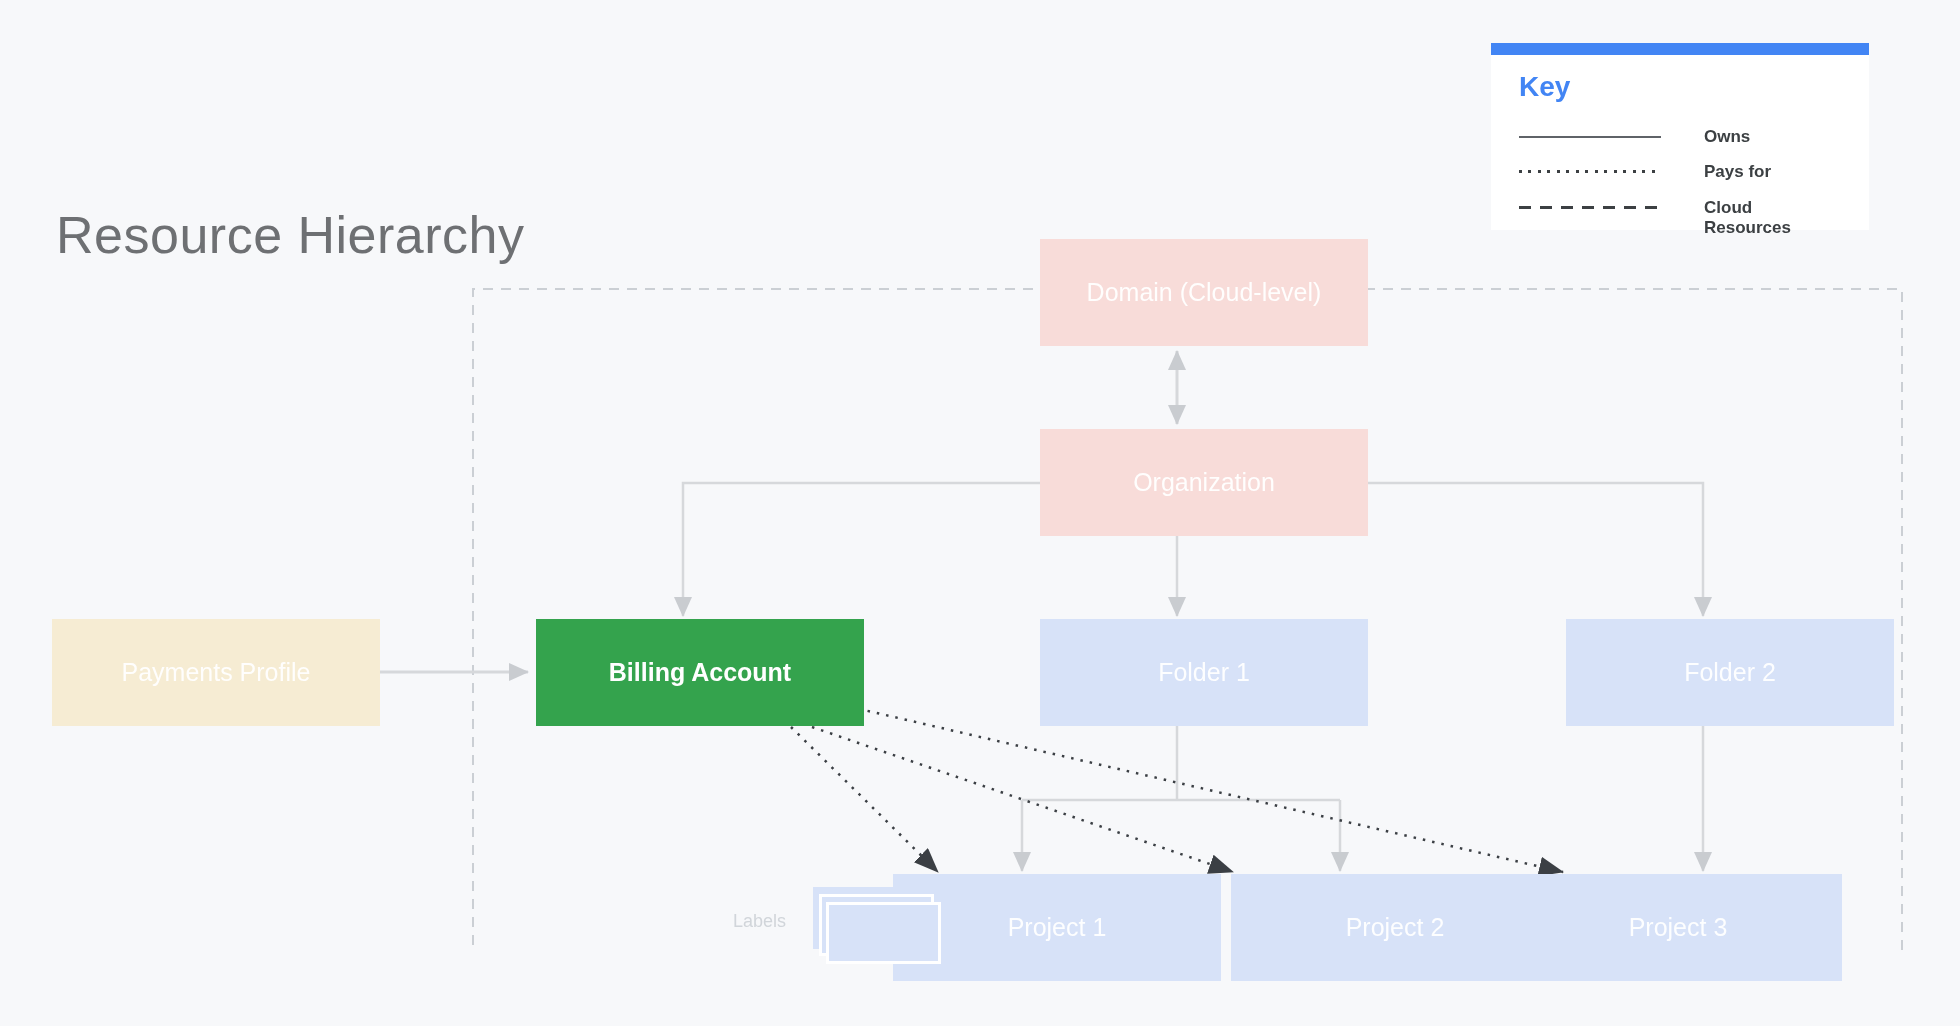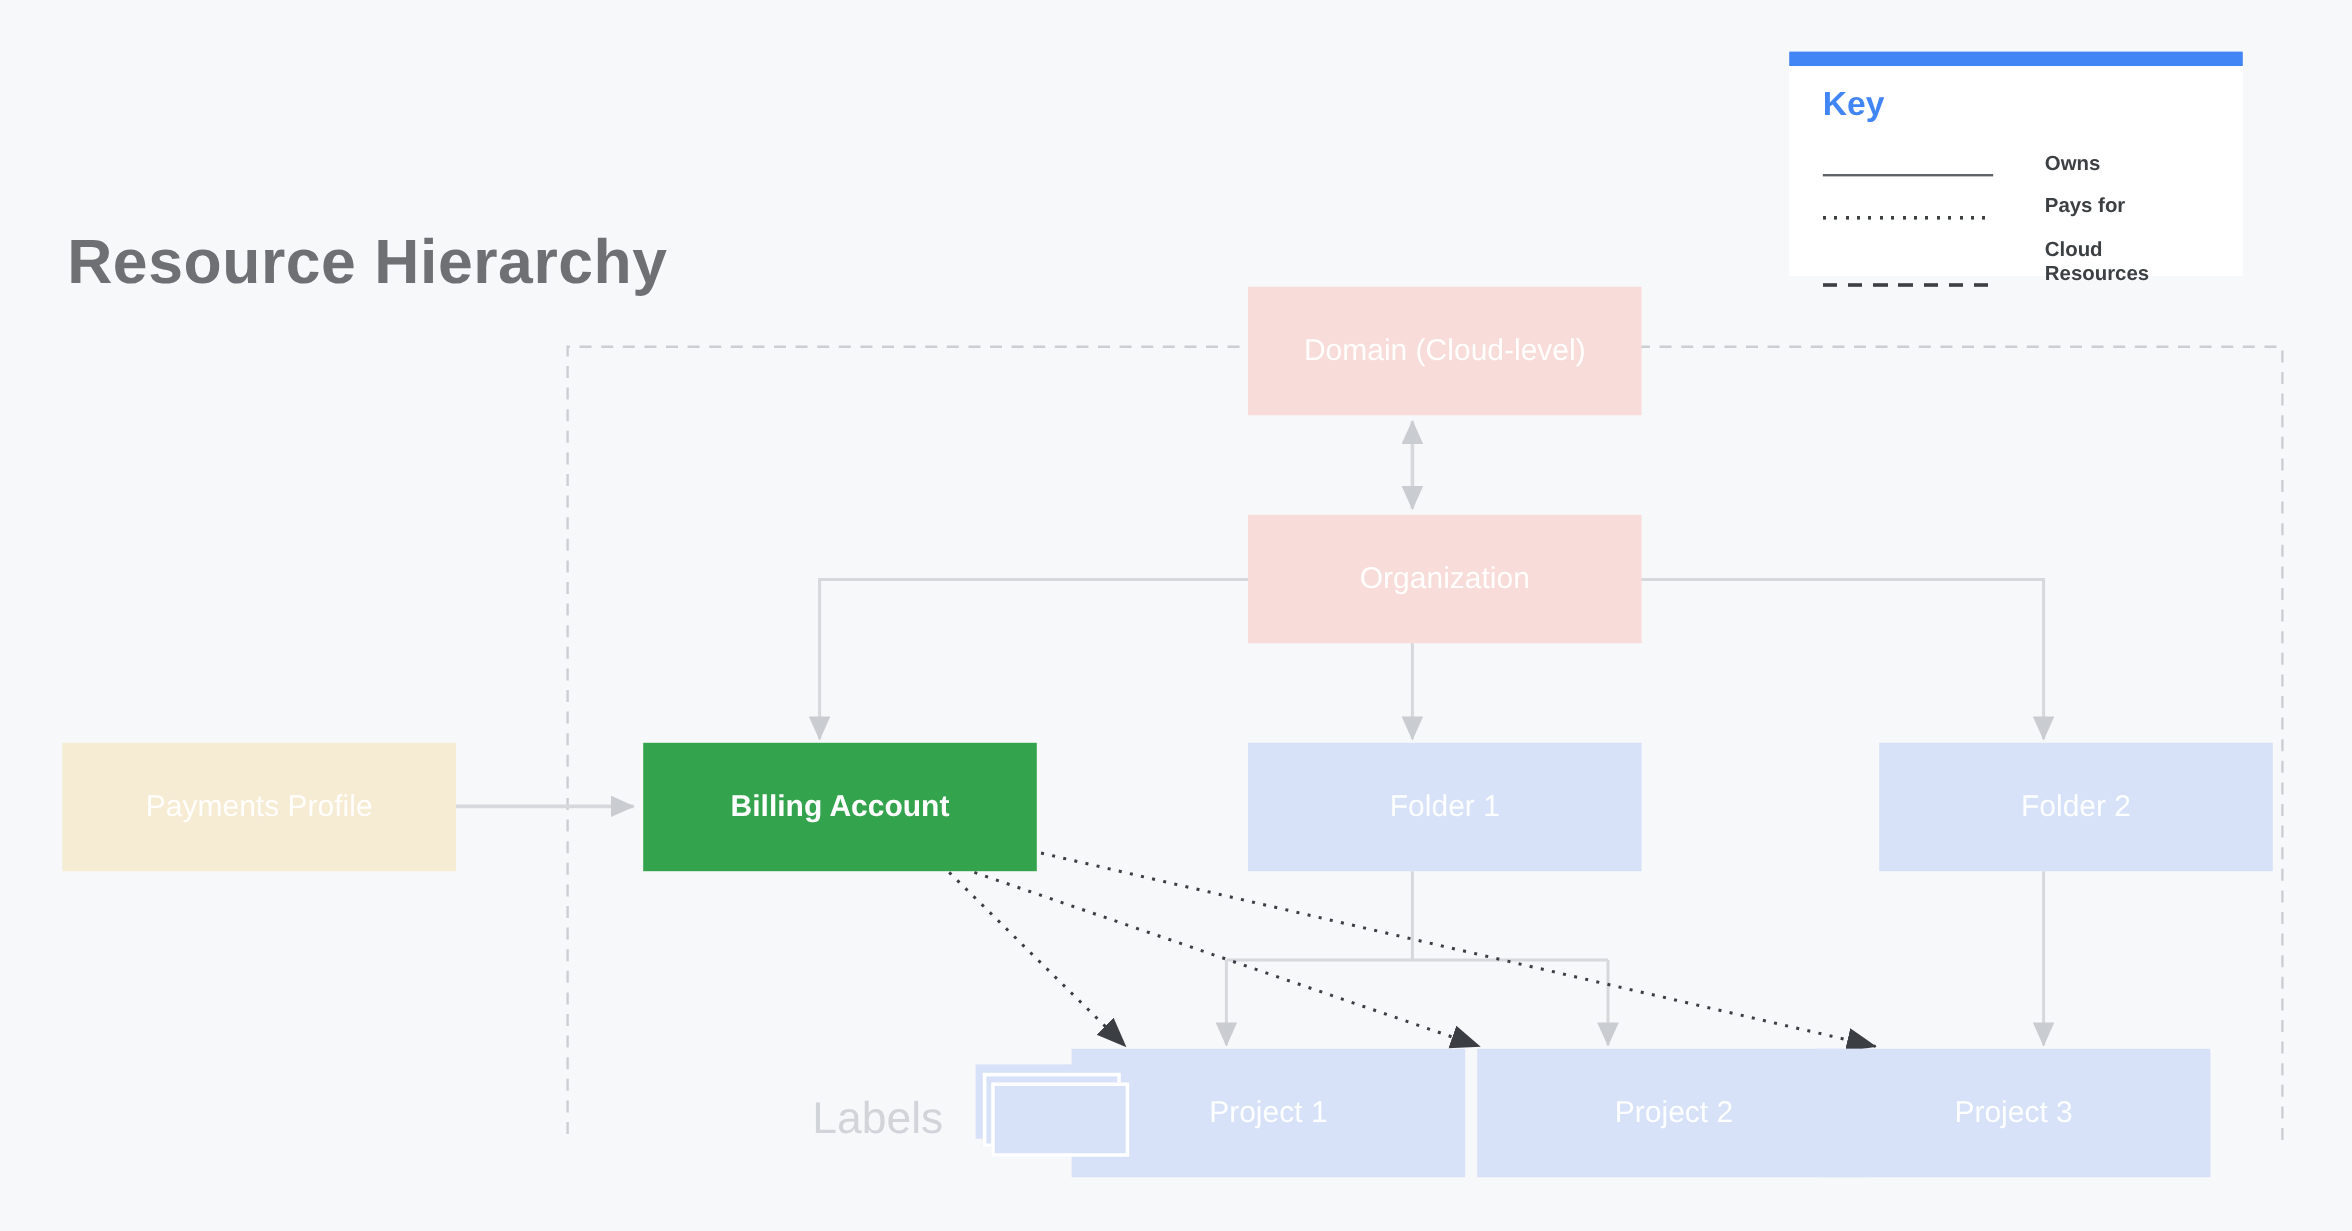--- a/index.html
+++ b/index.html
@@ -11,21 +11,21 @@
     --background:#f7f8fa;
     --connector-gray:#d6d8db;
     --dark-line:#3b3f44;
   }
   *{box-sizing:border-box;margin:0;padding:0}
   html,body{width:1960px;height:1026px;overflow:hidden;
     font-family:"Liberation Sans", sans-serif;background:var(--background);}
   .canvas{position:relative;width:1960px;height:1026px;background:var(--background);}
   svg.connectors{position:absolute;left:0;top:0;z-index:0}
 
-  .page-title{position:absolute;left:56px;top:189px;font-size:52px;font-weight:700;
+  .page-title{position:absolute;left:56px;top:205px;font-size:52px;font-weight:400;
     color:#6e7073;letter-spacing:.5px;z-index:1}
 
   .node{position:absolute;width:328px;height:107px;display:flex;align-items:center;
     justify-content:center;font-size:25px;color:rgba(255,255,255,.95);
     text-align:center;z-index:1}
   .node.pink{background:var(--box-pink)}
   .node.blue{background:var(--box-blue)}
   .node.cream{background:var(--box-cream)}
   .node.green{background:var(--box-green);font-weight:700;color:#ffffff}
 
@@ -33,32 +33,32 @@
   .n-organization{left:1040px;top:429px}
   .n-payments{left:52px;top:619px}
   .n-billing{left:536px;top:619px}
   .n-folder1{left:1040px;top:619px}
   .n-folder2{left:1566px;top:619px}
   .n-project1{left:893px;top:874px}
   .n-project2{left:1231px;top:874px}
   .n-project3{left:1514px;top:874px}
 
   .labels-caption{position:absolute;left:640px;top:911px;width:146px;text-align:right;
-    font-size:37px;color:#d1d5da;z-index:2}
+    font-size:18px;color:#d1d5da;z-index:2}
   .labels-icon{position:absolute;left:813px;top:887px;width:132px;height:80px;z-index:2}
   .labels-icon .layer{position:absolute;width:115px;height:62px;background:var(--box-blue)}
   .labels-icon .l1{left:0;top:0}
   .labels-icon .l2{left:6px;top:7px;border:3px solid #ffffff}
   .labels-icon .l3{left:13px;top:15px;border:3px solid #ffffff}
 
   .key{position:absolute;left:1491px;top:43px;width:378px;height:187px;
     background:#ffffff;z-index:3}
   .key-topbar{width:100%;height:12px;background:var(--accent-blue)}
   .key-title{margin:16px 0 24px 28px;font-size:28px;font-weight:700;color:var(--accent-blue)}
-  .key-row{display:flex;align-items:flex-end;margin:15px 0 13px 28px}
+  .key-row{display:flex;align-items:flex-start;margin:15px 0 13px 28px}
   .key-line{width:142px;height:3px;margin-top:8px;flex:none}
   .key-line.solid{background:#5f6368;height:2px;margin-top:9px}
   .key-line.dotted{background:repeating-linear-gradient(90deg,#3c4043 0 2.5px,transparent 2.5px 9.5px)}
   .key-line.dashed{background:repeating-linear-gradient(90deg,#3c4043 0 12px,transparent 12px 21px)}
   .key-label{margin-left:43px;font-size:17px;font-weight:700;color:#3c4043;
     width:120px;line-height:1.2}
 </style>
 </head>
 <body>
 

